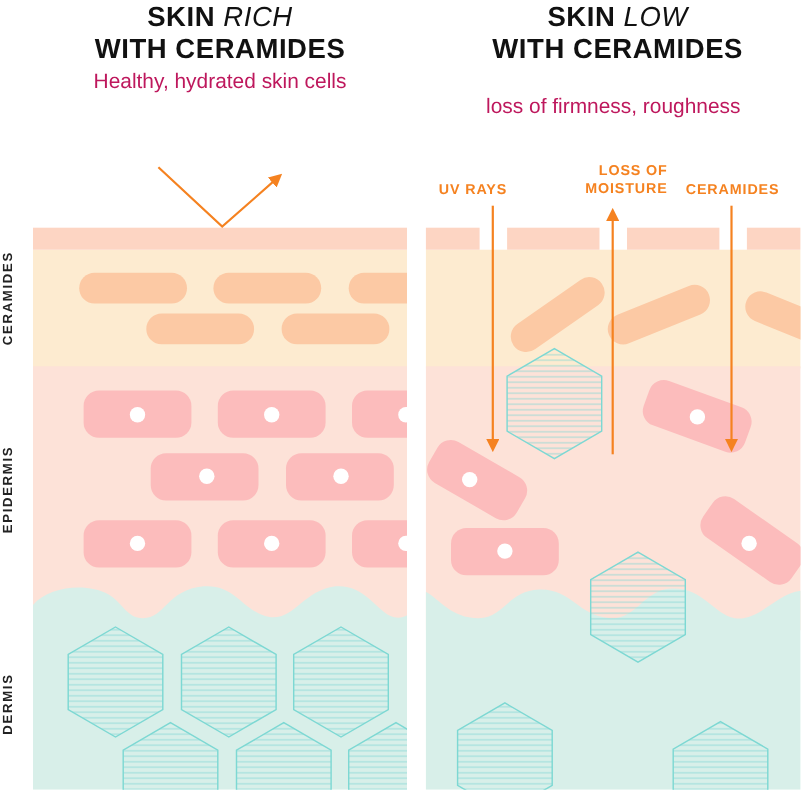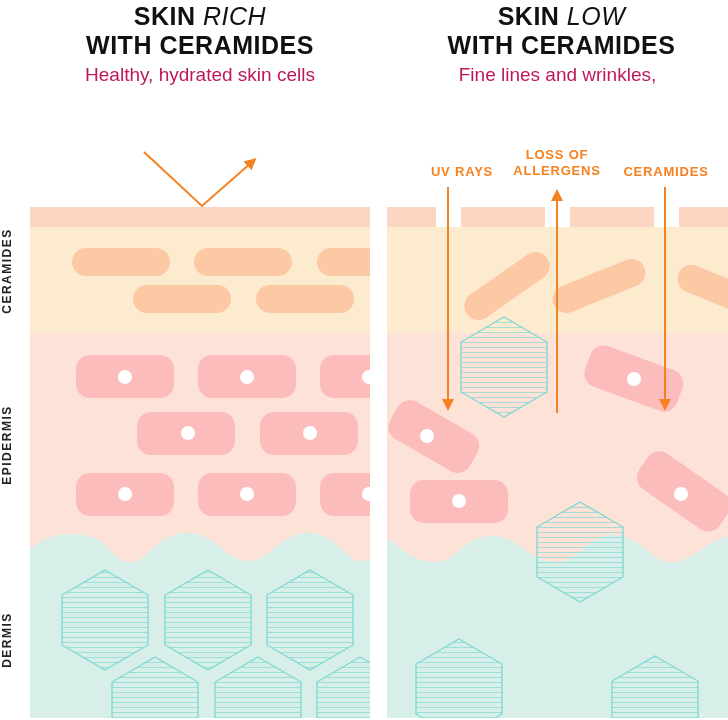--- a/index.html
+++ b/index.html
@@ -18,21 +18,22 @@
   <span>SKIN </span><em>RICH</em><br>
   <span>WITH CERAMIDES</span>
 </div>
 <div class="subtitle" style="left:30px; top:63px; width:340px;">Healthy, hydrated skin cells</div>
 
 <div class="title" style="left:391px; top:2px; width:341px;">
   <span>SKIN </span><em>LOW</em><br>
   <span>WITH CERAMIDES</span>
 </div>
 <div class="subtitle" style="left:387px; top:63px; width:341px;">
-  <span>Fine lines and wrinkles,</span><br>
+  <br>
+  <span>loss of firmness, roughness</span>
 </div>
 
 <svg class="illus" width="728" height="720" viewBox="0 0 728 720" xmlns="http://www.w3.org/2000/svg">
   <defs>
     <pattern id="hatch" patternUnits="userSpaceOnUse" width="10" height="5">
       <line x1="0" y1="2.5" x2="10" y2="2.5" stroke="#7dd8d3" stroke-width="0.8" opacity="0.85"></line>
     </pattern>
     <clipPath id="clipL">
         <rect x="30" y="200" width="340" height="518"></rect>
       </clipPath>
@@ -139,22 +140,22 @@
     <line x1="448" y1="187" x2="448" y2="405" stroke="#f58220" stroke-width="2" marker-end="url(#arrowHead)"></line>
   </g>
   <g>
     <line x1="557" y1="413" x2="557" y2="195" stroke="#f58220" stroke-width="2" marker-end="url(#arrowHead)"></line>
   </g>
   <g>
     <line x1="665" y1="187" x2="665" y2="405" stroke="#f58220" stroke-width="2" marker-end="url(#arrowHead)"></line>
   </g>
 </svg>
 
-<div class="hazard-label" style="left:412px; top:164px; width:100px;text-align:center;">UV RAYS</div>
-<div class="hazard-label" style="left:507px; top:147px; width:100px;">
+<div class="hazard-label" style="left:380px; top:164px; width:100px;text-align:center;">UV RAYS</div>
+<div class="hazard-label" style="left:507px; top:147px; width:100px;text-align:right;">
   <span>LOSS OF</span><br>
-  <span>ALLERGENS</span>
+  <span>MOISTURE</span>
 </div>
 <div class="hazard-label" style="left:611px; top:164px; width:110px;">CERAMIDES</div>
 
 <div class="side-label" style="left:-37px; top:263px; width:90px; height:16px;">CERAMIDES</div>
 <div class="side-label" style="left:-37px; top:437px; width:90px; height:16px;">EPIDERMIS</div>
 <div class="side-label" style="left:-37px; top:632px; width:90px; height:16px;">DERMIS</div>
 
 </body></html>

